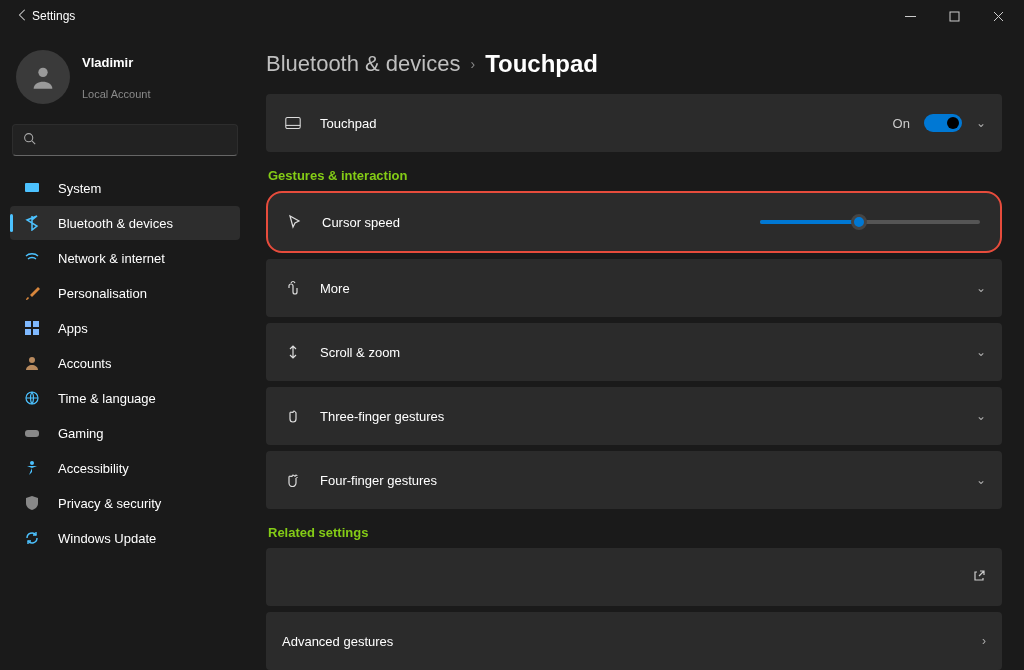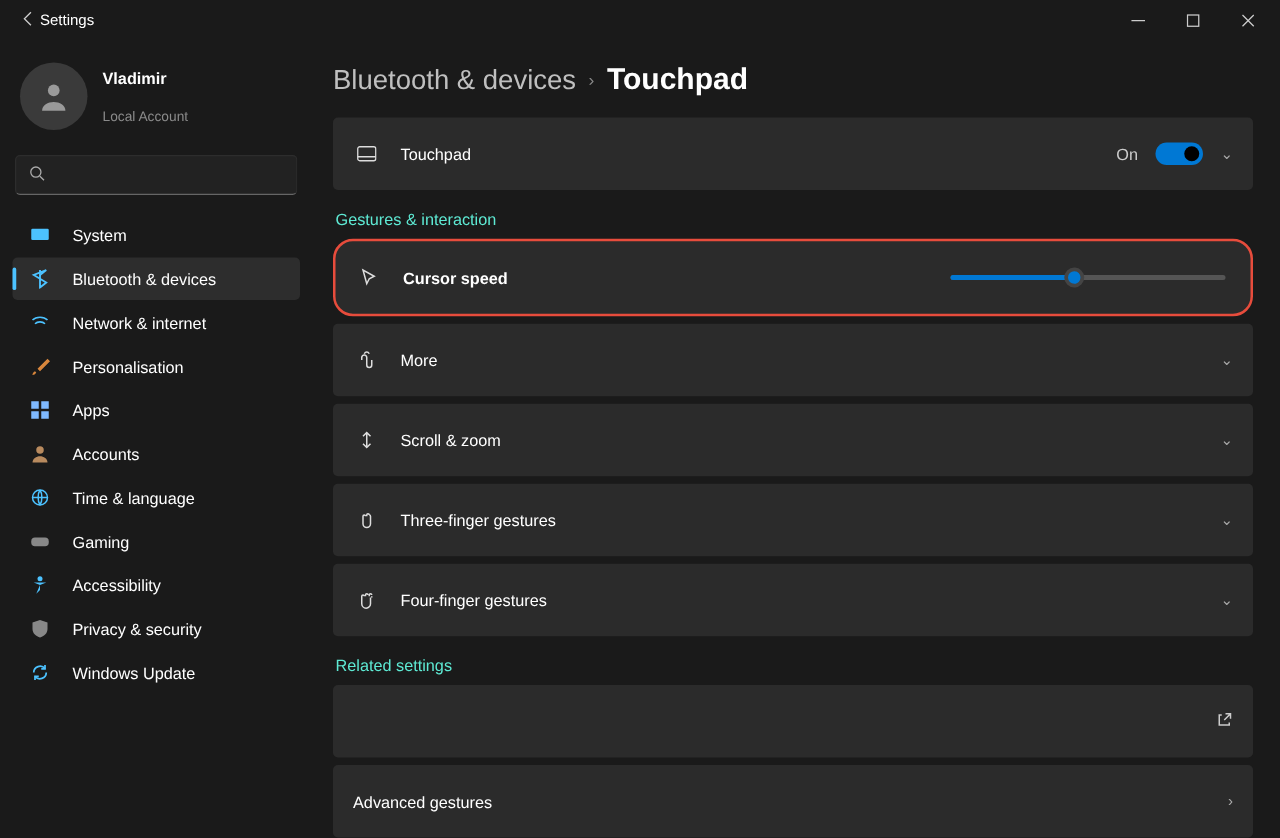--- a/index.html
+++ b/index.html
@@ -48,22 +48,22 @@
 .card { background:#2b2b2b; border-radius:4px; margin-bottom:6px; }
 .card-row { display:flex; align-items:center; padding: 0 16px; min-height:58px; gap:16px; cursor:pointer; }
 .card-row .cicon { width:22px; display:flex; justify-content:center; color:#ddd; font-size:16px; }
 .card-row .clabel { font-size:13px; color:#fff; }
 .card-row .csub { font-size:11px; color:#9a9a9a; margin-top:2px; }
 .card-row .cflex { flex:1; }
 .card-row .right { display:flex; align-items:center; gap:14px; color:#ccc; font-size:13px; }
 .toggle { width:38px; height:18px; border-radius:20px; background:#0078d4; position:relative; }
 .toggle::after { content:""; position:absolute; right:3px; top:3px; width:12px; height:12px; border-radius:50%; background:#000; }
 .chev { color:#aaa; font-size:12px; }
-.section-h { font-size:13px; font-weight:400; margin: 16px 0 8px 2px; color:#5eead4; }
-.highlighted { border:2px solid #e74c3c; border-radius:16px;font-weight:bold; }
+.section-h { font-size:13px; font-weight:700; margin: 16px 0 8px 2px; color:#84cc16; }
+.highlighted { border:2px solid #e74c3c; border-radius:16px; }
 .slider-wrap { flex:1; display:flex; align-items:center; justify-content:flex-end; padding-right:4px; }
 .slider { width:220px; height:4px; background:#555; border-radius:2px; position:relative; }
 .slider-fill { position:absolute; left:0; top:0; bottom:0; width:45%; background:#0078d4; border-radius:2px; }
 .slider-thumb { position:absolute; top:50%; transform:translate(-50%,-50%); width:16px; height:16px; border-radius:50%; background:#0078d4; border:3px solid #444; left:45%; }
 .open-icon { font-size:13px; }
 .nicon svg, .cicon svg { width:16px; height:16px; }
 </style>
 </head>
 <body>
 

